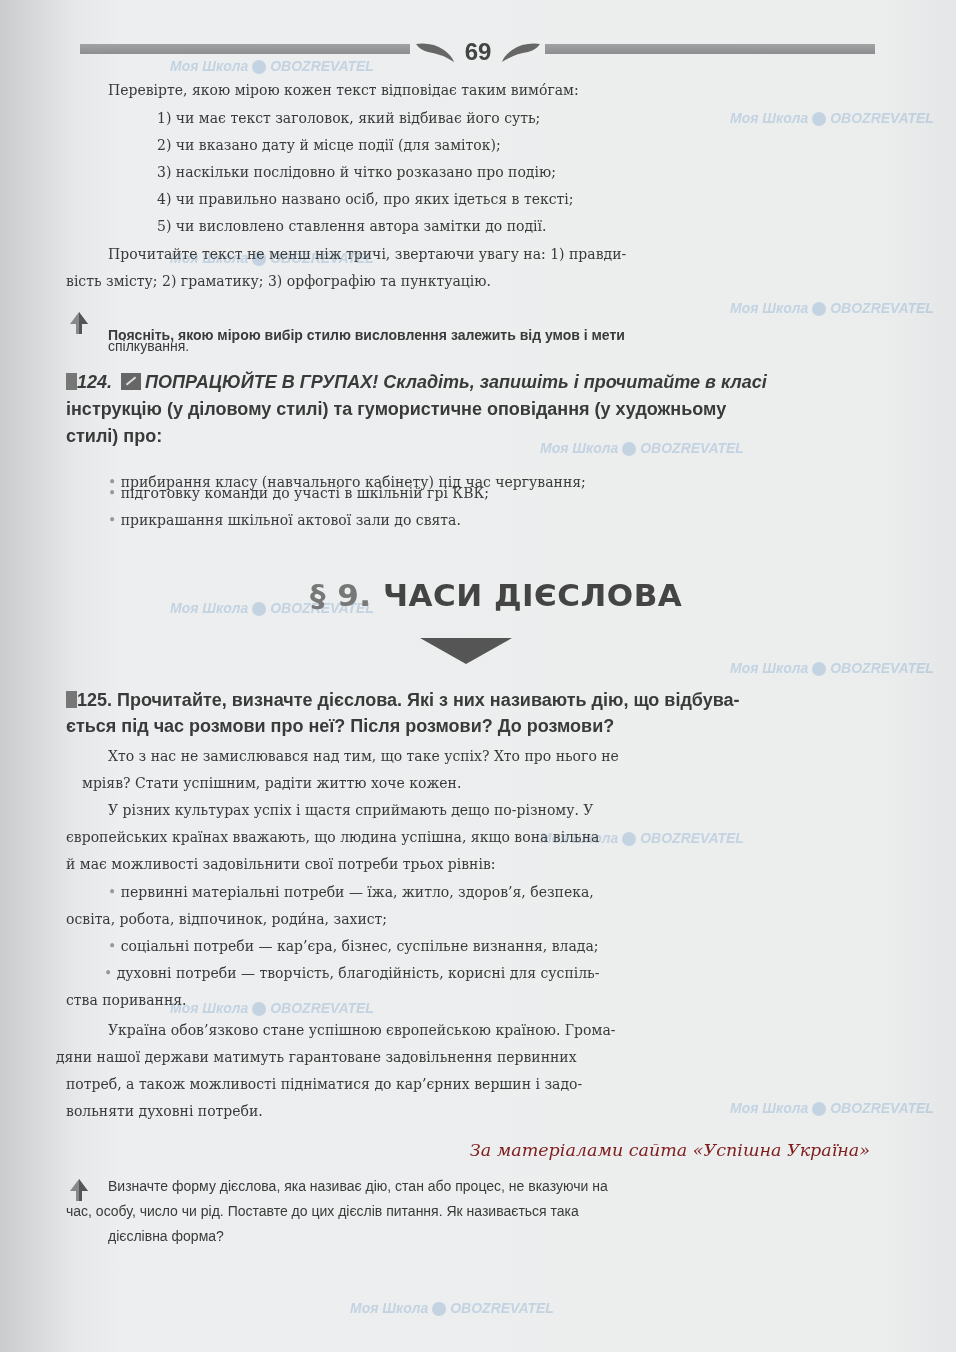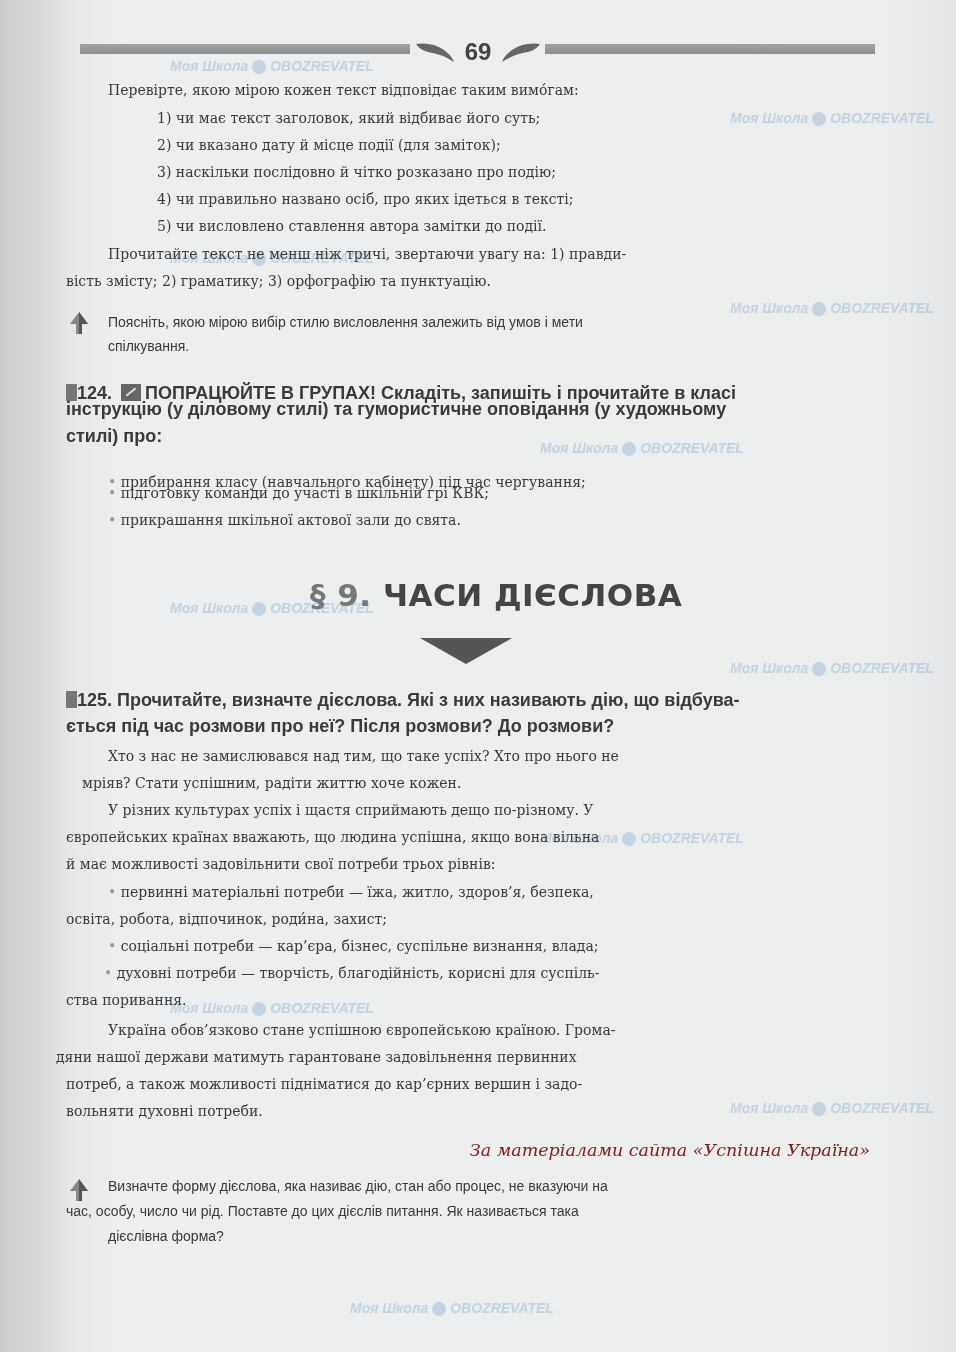--- a/index.html
+++ b/index.html
@@ -94,24 +94,24 @@
 <div class="line" style="left:157px;top:164px;">3) наскільки послідовно й чітко розказано про подію;</div>
 <div class="line" style="left:157px;top:191px;">4) чи правильно названо осіб, про яких ідеться в тексті;</div>
 <div class="line" style="left:157px;top:218px;">5) чи висловлено ставлення автора замітки до події.</div>
 <div class="line" style="left:108px;top:246px;">Прочитайте текст не менш ніж тричі, звертаючи увагу на: 1) правди-</div>
 <div class="line" style="left:66px;top:273px;">вість змісту; 2) граматику; 3) орфографію та пунктуацію.</div>
 
 <svg class="note-icon" style="top:310px;" width="22" height="26" viewBox="0 0 22 26">
     <path d="M11 2 L20 14 L14 14 L14 24 L8 24 L8 14 L2 14 Z" fill="#888"></path>
     <path d="M11 2 L20 14 L14 14 L14 24 L11 24 Z" fill="#555"></path>
   </svg>
-<div class="line sans" style="left:108px;top:314px;">Поясніть, якою мірою вибір стилю висловлення залежить від умов і мети</div>
+<div class="line sans" style="left:108px;top:327px;font-weight:bold;">Поясніть, якою мірою вибір стилю висловлення залежить від умов і мети</div>
 <div class="line sans" style="left:108px;top:338px;">спілкування.</div>
 
-<div class="task" style="top:380px;">
+<div class="task" style="top:369px;font-style:italic;">
   <span class="task-marker"></span><span>124.</span>
   <span class="pencil-icon"></span><span>ПОПРАЦЮЙТЕ В ГРУПАХ! Складіть, запишіть і прочитайте в класі</span>
 </div>
 <div class="task" style="top:396px;">інструкцію (у діловому стилі) та гумористичне оповідання (у художньому</div>
 <div class="task" style="top:423px;">стилі) про:</div>
 
 <div class="line" style="left:108px;top:474px;text-align:center;"><span class="bullet">• </span><span>прибирання класу (навчального кабінету) під час чергування;</span></div>
 <div class="line" style="left:108px;top:485px;"><span class="bullet">• </span><span>підготовку команди до участі в шкільній грі КВК;</span></div>
 <div class="line" style="left:108px;top:512px;"><span class="bullet">• </span><span>прикрашання шкільної актової зали до свята.</span></div>
 

